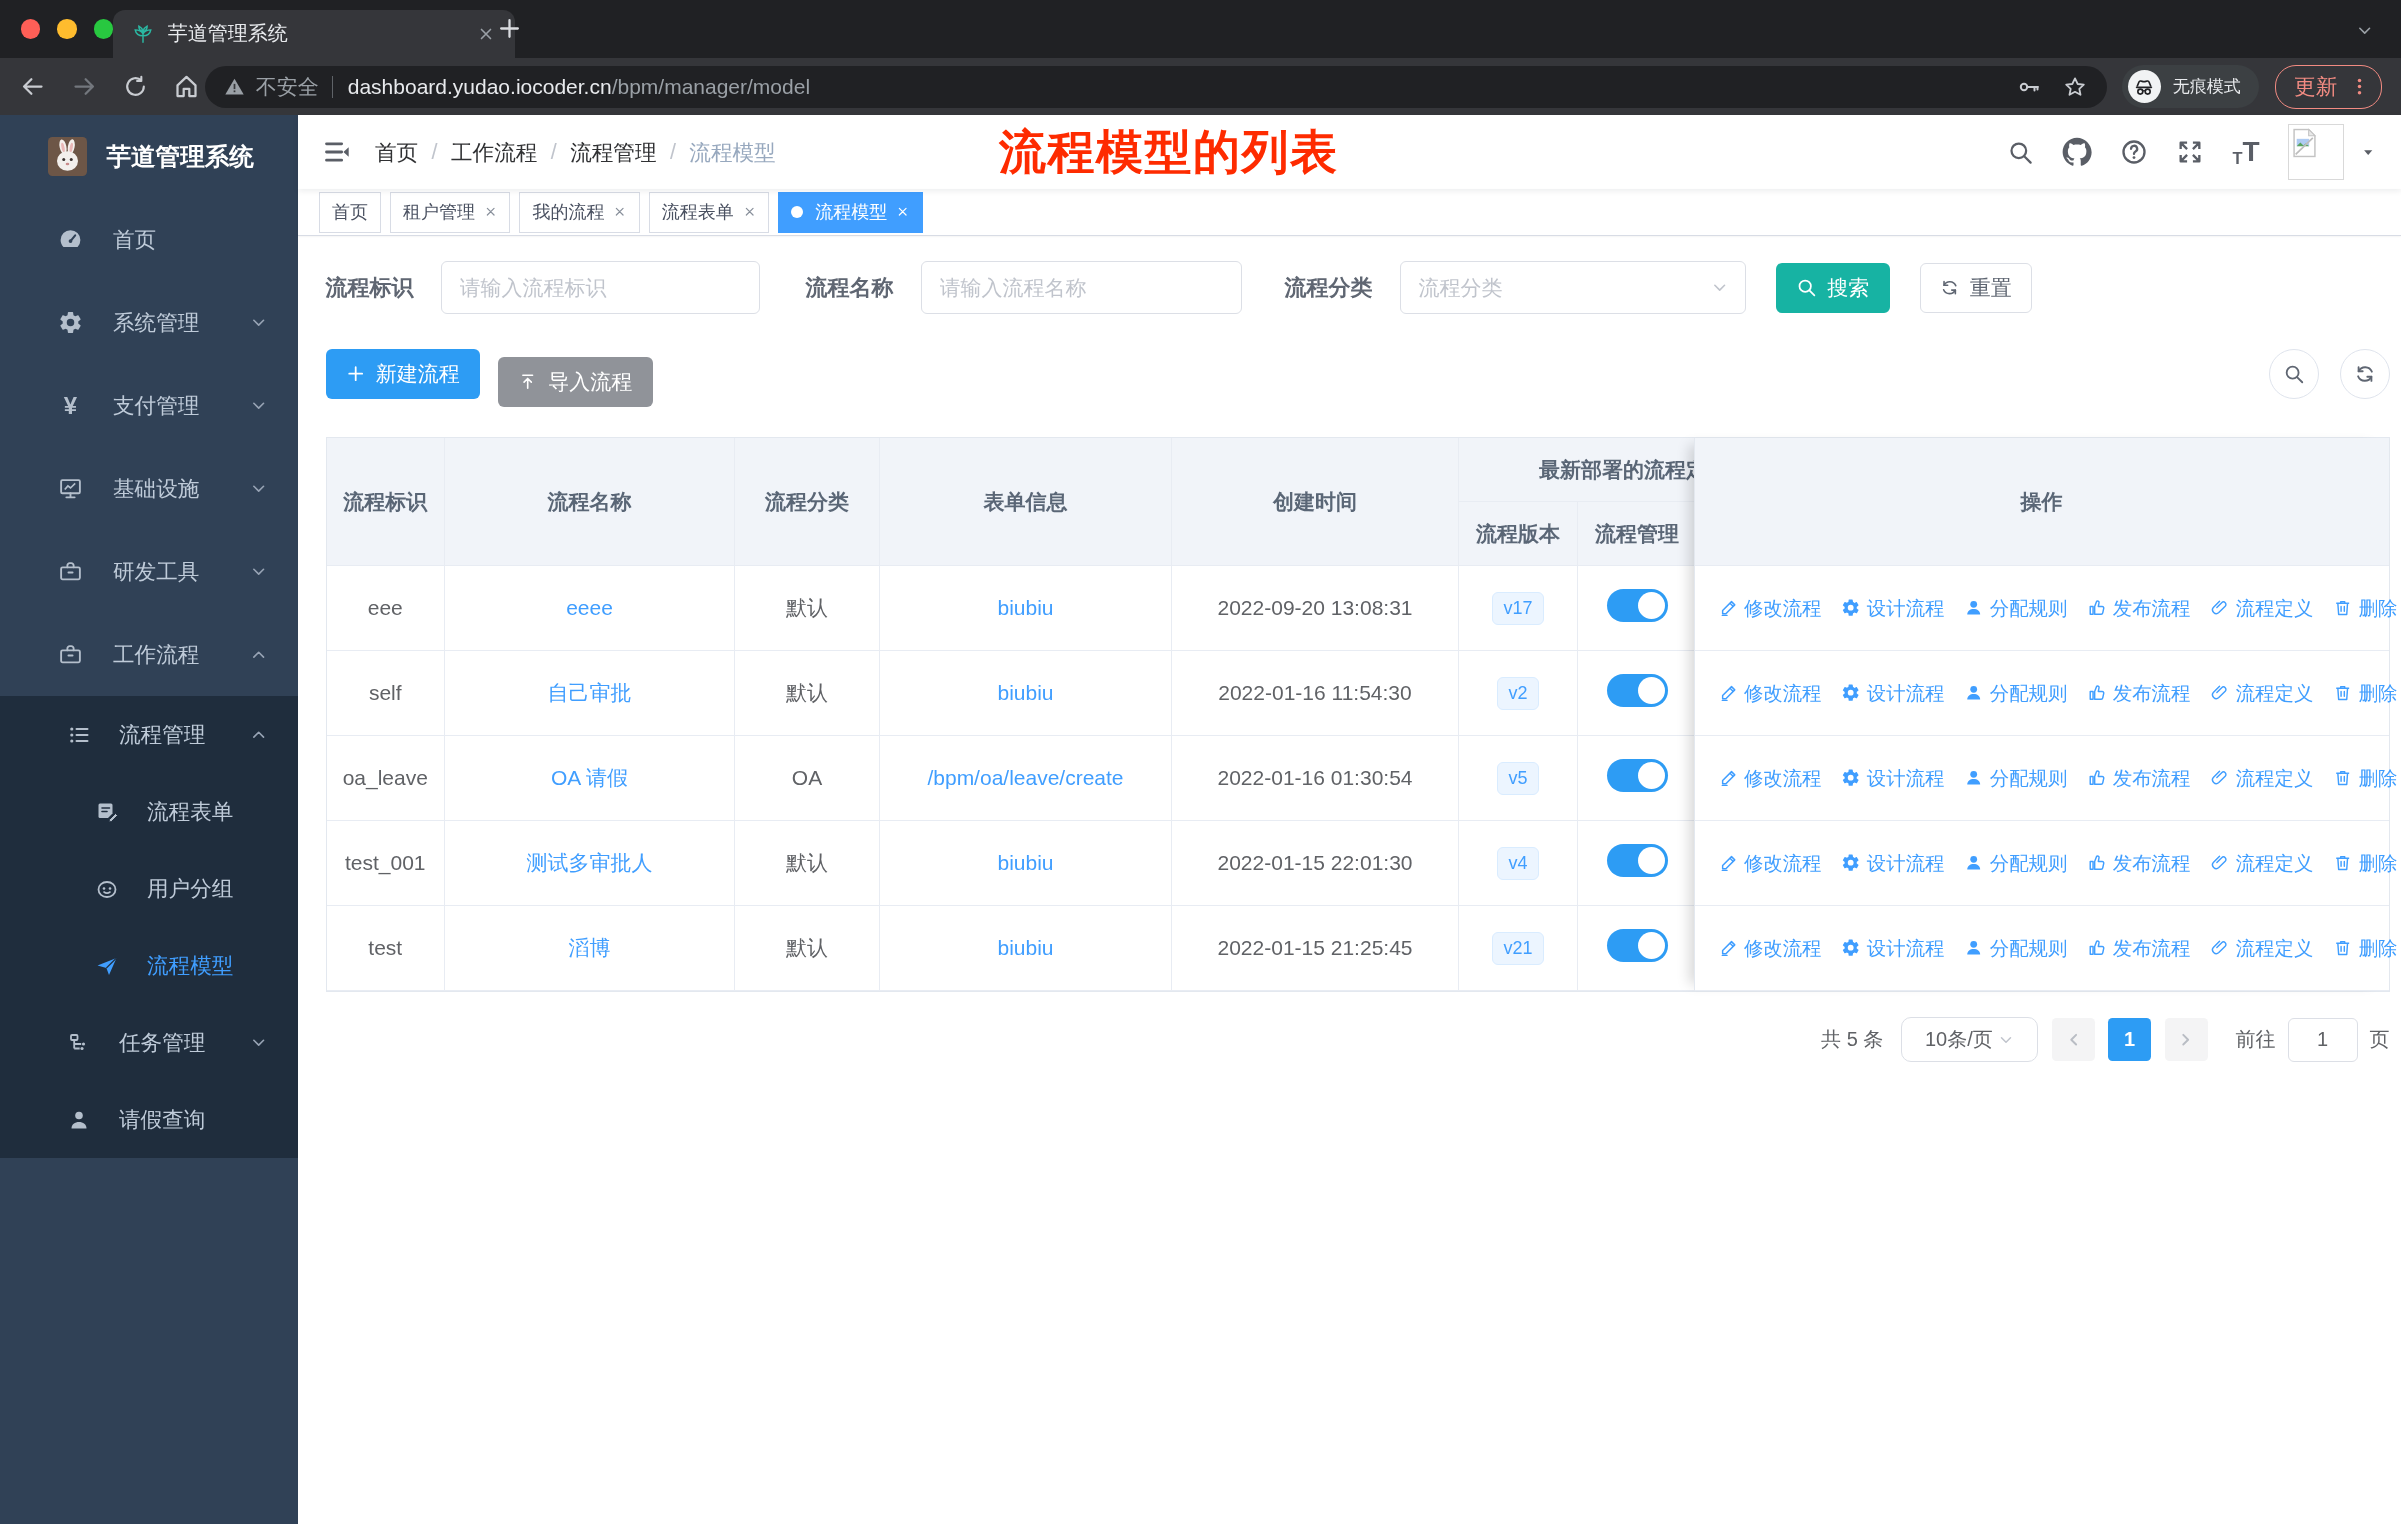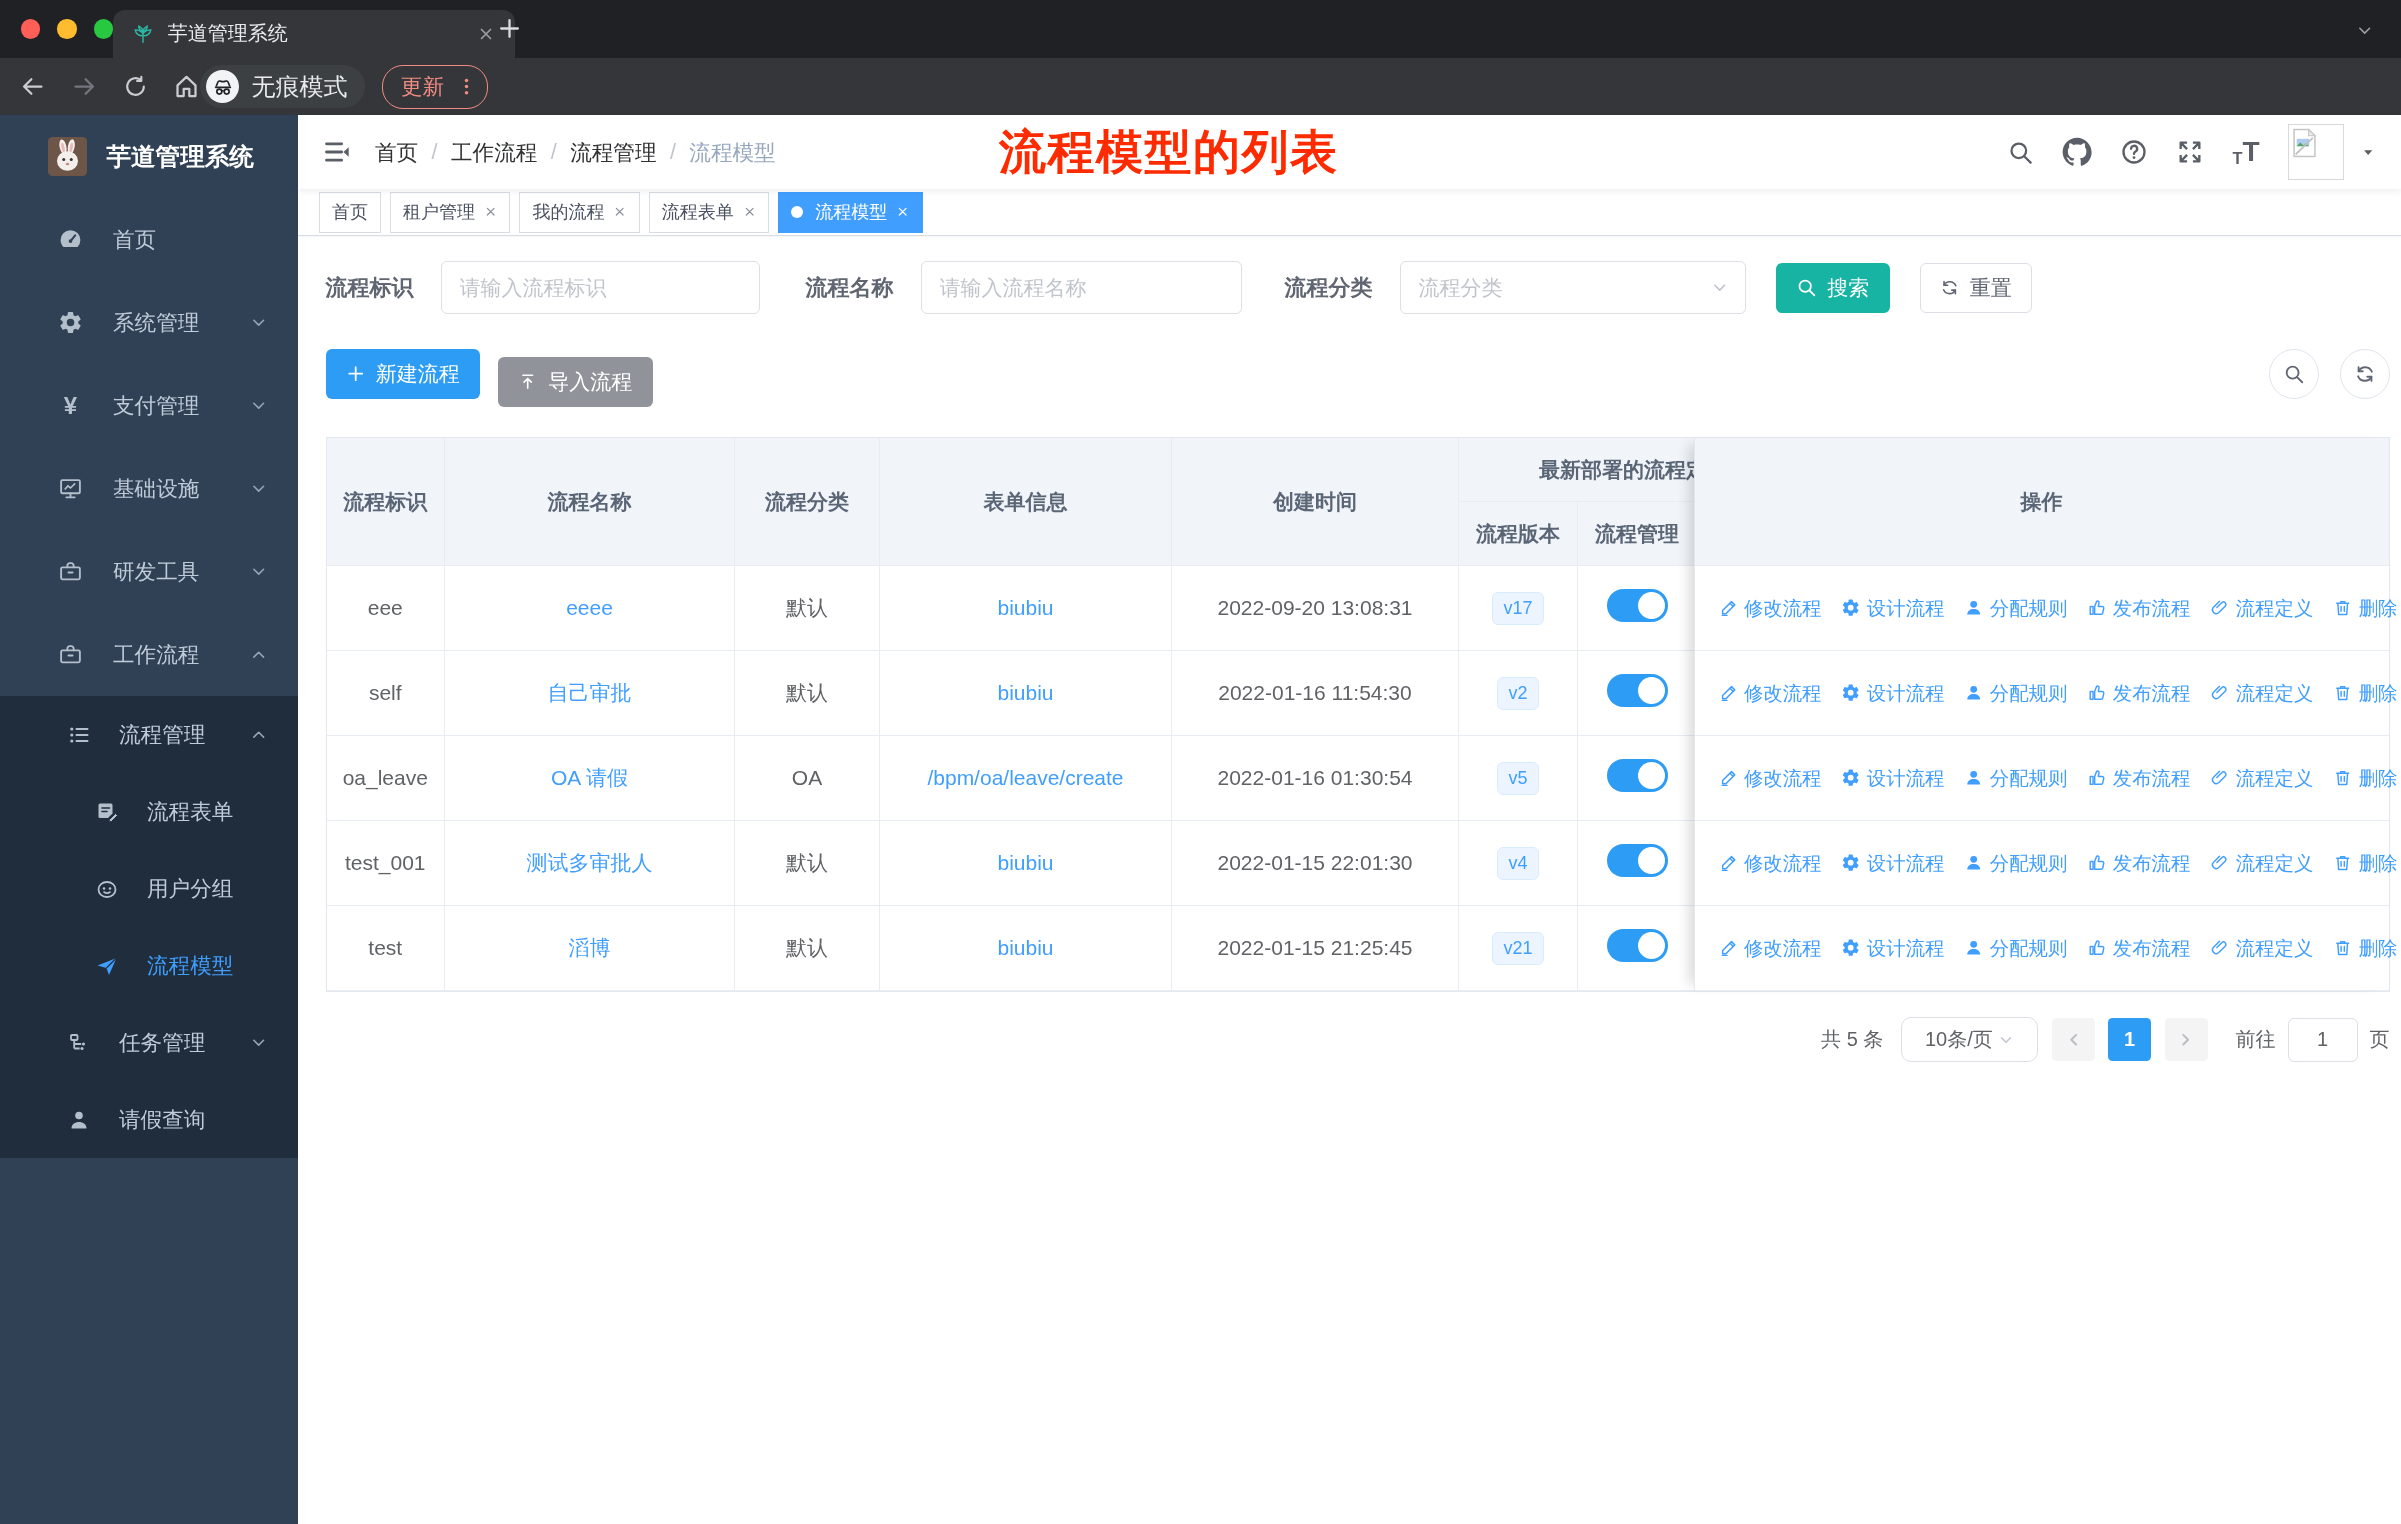--- a/index.html
+++ b/index.html
@@ -20,21 +20,21 @@
   .navic{color:#c9ccd1;margin-right:25px;}
   .navic.dim{color:#73777d;}
   .urlbar{flex:1;height:42px;background:#202124;border-radius:21px;display:flex;align-items:center;
     padding:0 19.4px;margin:0 15px 0 4.5px;font-size:21px;color:#e8eaed;}
   .sec-label{color:#9aa0a6;margin:0 13.4px 0 10.4px;}
   .url-div{width:0.7px;height:22px;background:#5f6368;margin-right:15px;}
   .url-path{color:#9aa0a6;}
   .url-spacer{flex:1;}
   .urlic{color:#c9ccd1;margin-left:22px;}
   .incog{display:flex;align-items:center;height:43px;background:#3c4043;border-radius:21.6px;
-    padding:0 18px 0 6px;color:#e8eaed;font-size:24px;gap:12px;flex:none;}
+    padding:0 18px 0 6px;color:#e8eaed;font-size:17px;gap:12px;flex:none;}
   .incog-circle{width:33px;height:33px;border-radius:50%;background:#f1f3f4;display:flex;
     align-items:center;justify-content:center;color:#202124;}
   .update{display:flex;align-items:center;height:42px;border:1.5px solid #f28b82;border-radius:21px;
     color:#f28b82;font-size:21.6px;padding:0 10.4px 0 18px;margin-left:16.4px;gap:12px;flex:none;font-family:Liberation Serif, serif;}
 
   
   .app{display:flex;height:1409px;}
   .sidebar{width:298px;flex:none;background:#304156;color:#bfcbd9;font-size:21.6px;overflow:hidden;}
   .logo-row{height:83px;display:flex;align-items:center;padding-left:48px;gap:19.4px;}
   .logo-title{color:#fff;font-weight:700;font-size:24.6px;white-space:nowrap;}
@@ -335,20 +335,36 @@
     </svg>
   <svg class="ic navic dim" width="27" height="27" viewBox="0 0 36 36">
       <use href="#i-forward"></use>
     </svg>
   <svg class="ic navic" width="25" height="25" viewBox="0 0 34 34">
       <use href="#i-reload"></use>
     </svg>
   <svg class="ic navic" width="27" height="27" style="margin-right:0" viewBox="0 0 36 36">
       <use href="#i-home"></use>
     </svg>
+  <div class="urlbar">
+    <svg class="ic" width="21" height="21" style="color:#9aa0a6" viewBox="0 0 28 28">
+        <use href="#i-warning"></use>
+      </svg>
+    <span class="sec-label">不安全</span>
+    <span class="url-div"></span>
+    <span>dashboard.yudao.iocoder.cn</span>
+      <span class="url-path">/bpm/manager/model</span>
+    <span class="url-spacer"></span>
+    <svg class="ic urlic" width="24" height="24" viewBox="0 0 32 32">
+        <use href="#i-key"></use>
+      </svg>
+    <svg class="ic urlic" width="24" height="24" viewBox="0 0 32 32">
+        <use href="#i-star"></use>
+      </svg>
+  </div>
   <div class="incog">
     <span class="incog-circle">
       <svg class="ic" width="22" height="22" viewBox="0 0 30 30">
           <use href="#i-incog"></use>
         </svg>
     </span>
     <span>无痕模式</span>
   </div>
   <div class="update">
     <span>更新</span>

